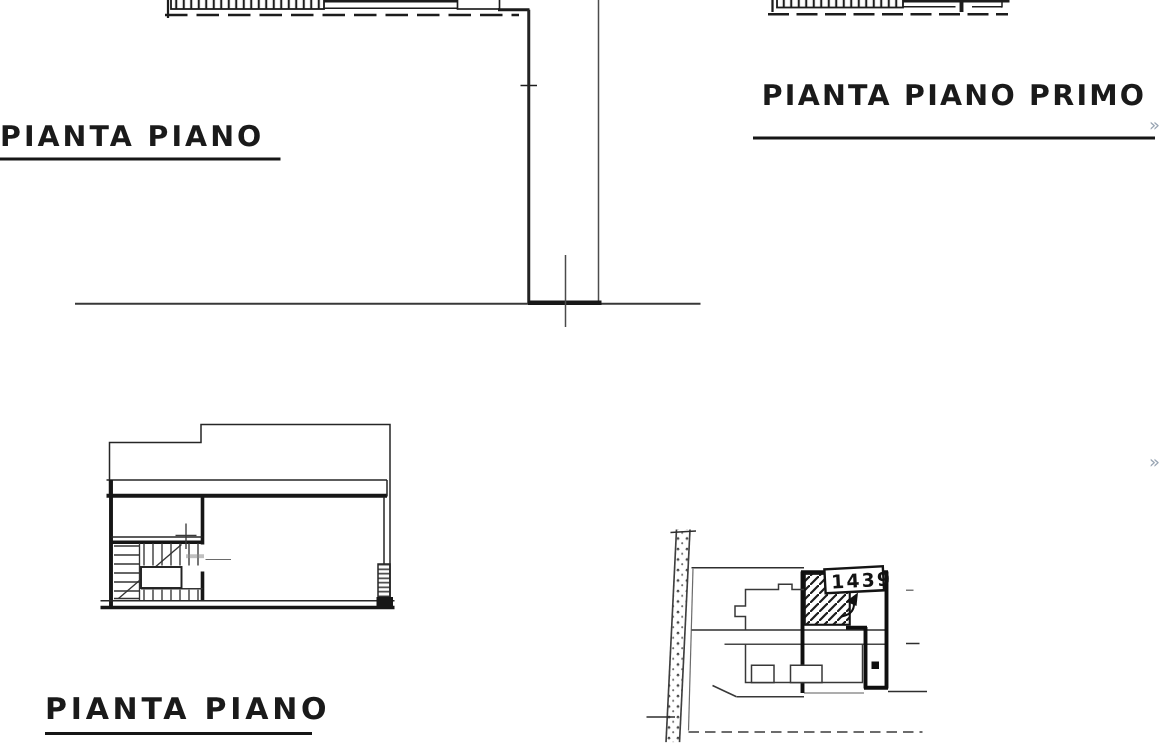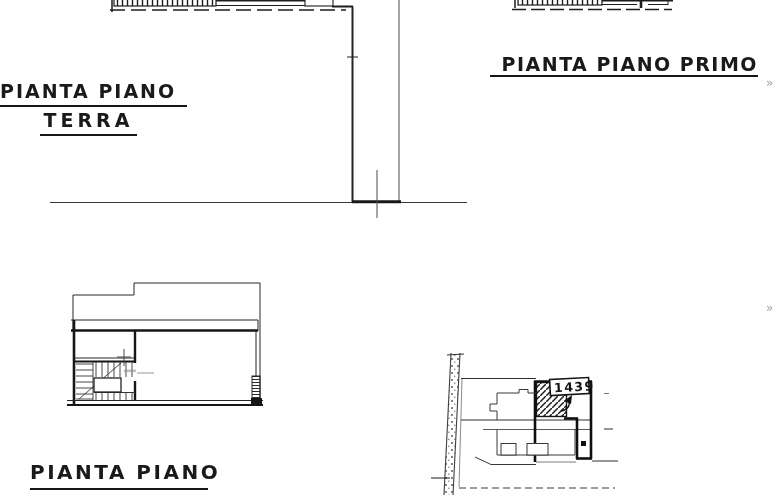--- a/index.html
+++ b/index.html
@@ -8,21 +8,21 @@
     overflow:hidden;font-family:"DejaVu Sans",sans-serif;
   }
   .lineart{position:absolute;left:0;top:0;}
   .hand{
     position:absolute;color:#1a1a1a;font-weight:700;
     font-family:"DejaVu Sans",sans-serif;white-space:nowrap;
     border-bottom:2.4px solid #161616;text-align:center;
   }
   .hand-terra1{left:0px;top:80px;width:187px;font-size:19px;letter-spacing:2px;padding-bottom:3px;text-align:left;}
   .hand-terra2{left:40px;top:109px;width:97px;font-size:19px;letter-spacing:4px;padding-bottom:3px;}
-  .hand-primo{left:490px;top:53px;width:268px;font-size:19px;letter-spacing:1.5px;padding-bottom:0;text-align:right;}
+  .hand-primo{left:502px;top:53px;width:268px;font-size:19px;letter-spacing:1.5px;padding-bottom:16px;}
   .hand-bottom{left:30px;top:460px;width:178px;font-size:20px;letter-spacing:2.5px;padding-bottom:4px;border-bottom-width:2.6px;}
   .scan-marker{
     position:absolute;color:#9aa6b4;font-size:12px;font-weight:400;
     font-family:"DejaVu Sans",sans-serif;line-height:1;
   }
   .marker-top{left:766px;top:77px;}
   .marker-mid{left:766px;top:302px;}
 </style>
 </head>
 <body>
@@ -183,20 +183,19 @@
         <rect x="501" y="443.5" width="15" height="11.5" fill="#ffffff"></rect>
         <rect x="527" y="443.5" width="21" height="11.5" fill="#ffffff"></rect>
         <line x1="475" y1="457" x2="491" y2="464.5"></line>
         <line x1="491" y1="464.5" x2="536" y2="464.5"></line>
       </g>
       <rect x="581" y="441" width="5" height="5" fill="#0f0f0f" stroke="none"></rect>
     </g>
   </svg>
 
   <div class="hand hand-terra1">PIANTA PIANO</div>
-  <div class="hand hand-terra2">TERRA</div>
   <div class="hand hand-primo">PIANTA PIANO PRIMO</div>
   <div class="hand hand-bottom">PIANTA PIANO</div>
 
   <div class="scan-marker marker-top">»</div>
   <div class="scan-marker marker-mid">»</div>
 
 </div>
 
 </body></html>

